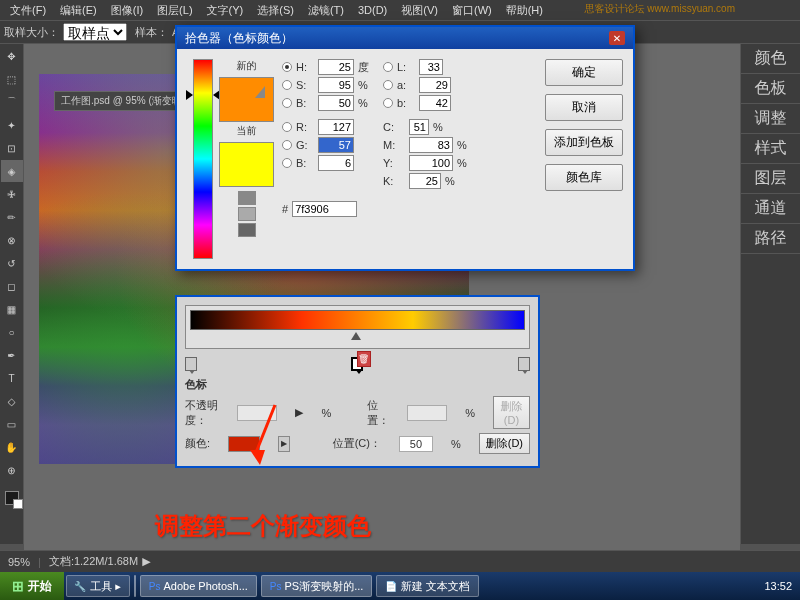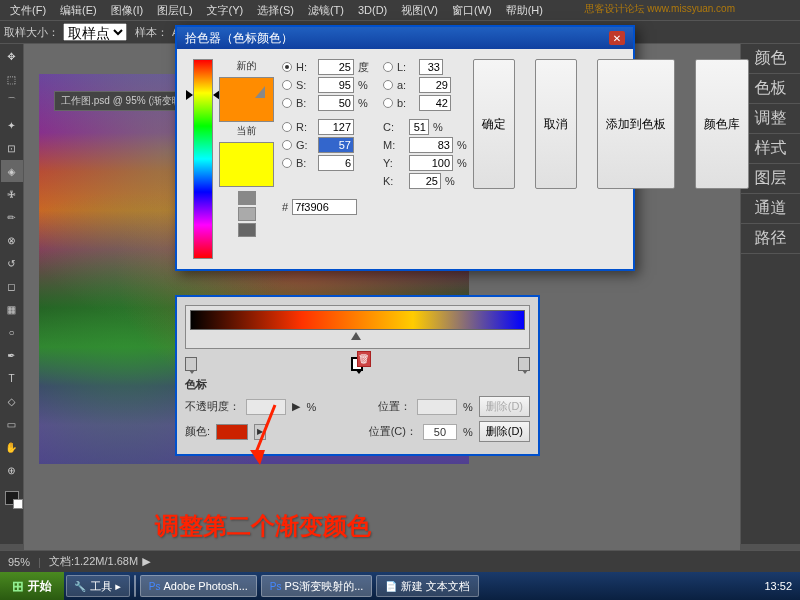--- a/index.html
+++ b/index.html
@@ -317,22 +317,22 @@
 
     
     .dialog-right {
       display: flex;
       flex-direction: column;
       gap: 6px;
       flex: 1;
     }
     .dialog-buttons {
       display: flex;
-      flex-direction: row;
-      gap: 20px;
+      flex-direction: column;
+      gap: 8px;
       margin-left: auto;
       min-width: 70px;
     }
     .dlg-btn {
       background: linear-gradient(180deg, #f5f5f5 0%, #e0e0e0 100%);
       border: 1px solid #888;
       padding: 4px 8px;
       font-size: 12px;
       cursor: pointer;
       text-align: center;
@@ -448,21 +448,21 @@
       color: #333;
     }
     .cs-title {
       font-size: 11px;
       font-weight: bold;
       margin-bottom: 4px;
     }
     .cs-row {
       display: flex;
       align-items: center;
-      gap: 6px;
+      gap: 18px;
       margin-bottom: 4px;
     }
     .cs-label { font-size: 11px; color: #333; }
     .cs-input {
       width: 40px;
       height: 16px;
       border: 1px solid #aaa;
       background: #e8e8e8;
       font-size: 11px;
       text-align: center;

